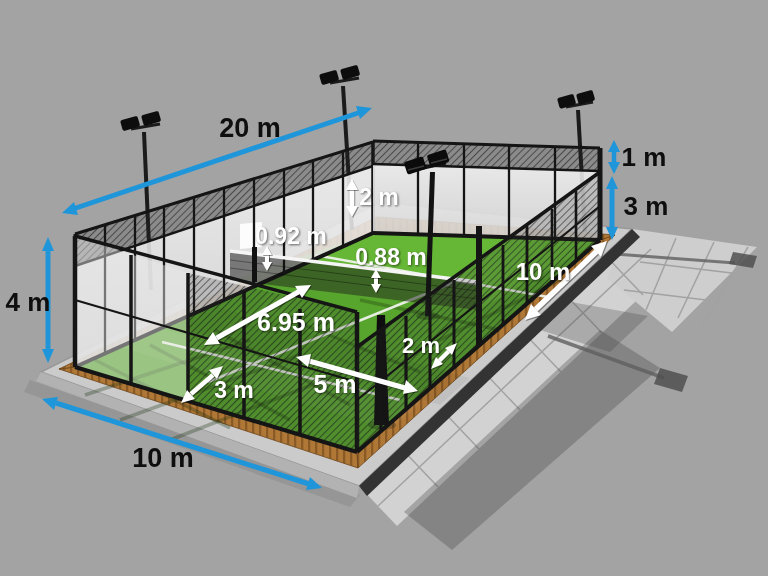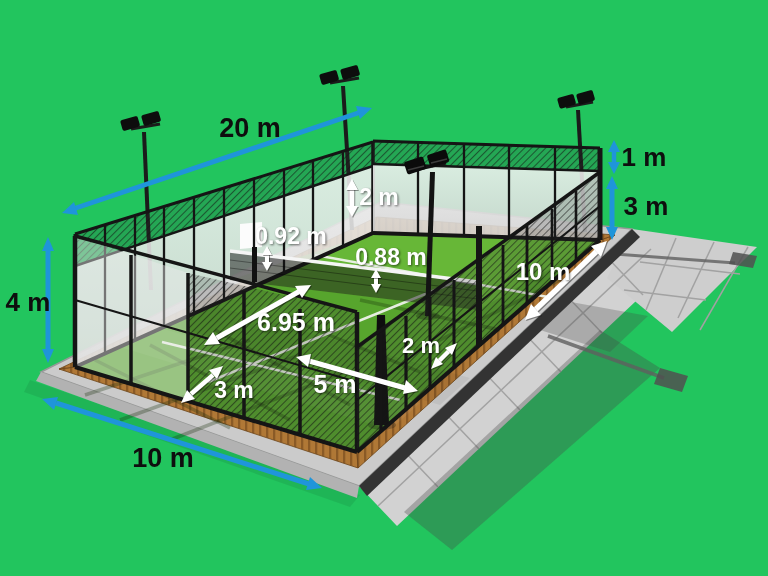--- a/index.html
+++ b/index.html
@@ -1,17 +1,17 @@
 <!DOCTYPE html>
 <html><head>
 <meta charset="utf-8">
 <style>
   html,body{margin:0;padding:0;background:#ffffff;}
   .stage{
-    position:relative;width:768px;height:576px;background:#22c55e;overflow:hidden;
+    position:relative;width:768px;height:576px;background:#a3a3a3;overflow:hidden;
     font-family:"Liberation Sans", sans-serif;
   }
   .stage svg{position:absolute;left:0;top:0;}
   text{font-family:"Liberation Sans", sans-serif;}
   .lblB{fill:#0e0e0e;font-weight:bold;}
   .lblW{fill:#ffffff;font-weight:bold;filter:drop-shadow(1.5px 1.5px 0.8px rgba(0,0,0,.55));}
   .blueArrow{stroke:#1f95da;fill:none;}
   .blueHead{fill:#1f95da;stroke:none;}
   .whiteArrow{stroke:#ffffff;fill:none;filter:drop-shadow(1px 1px 0.6px rgba(0,0,0,.4));}
   .whiteHead{fill:#ffffff;stroke:none;filter:drop-shadow(1px 1px 0.6px rgba(0,0,0,.4));}

